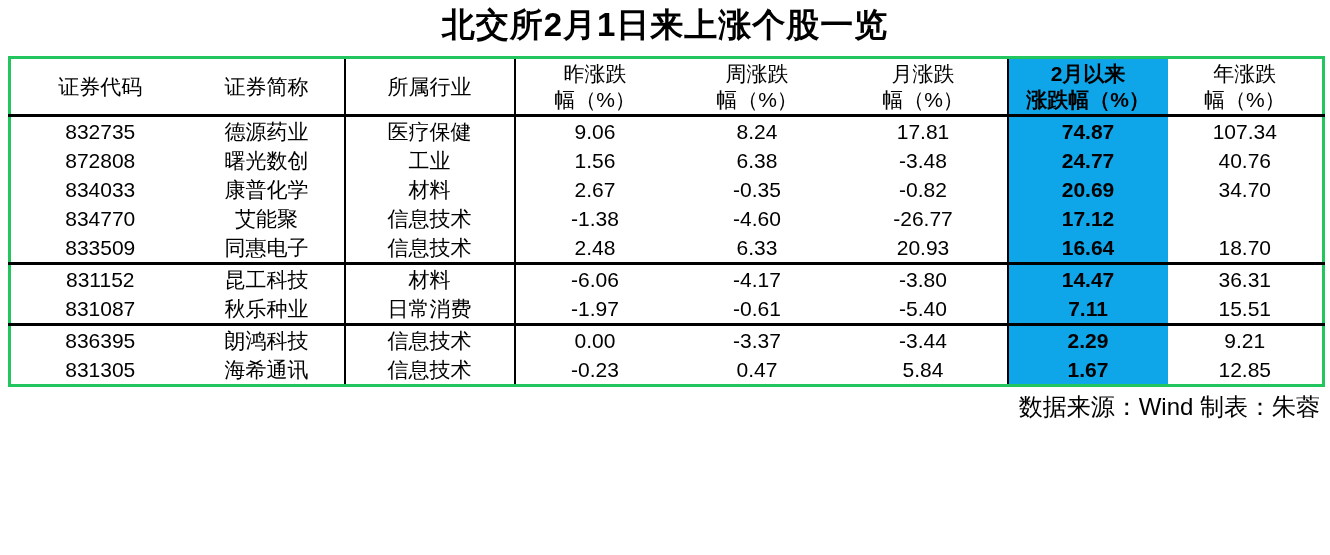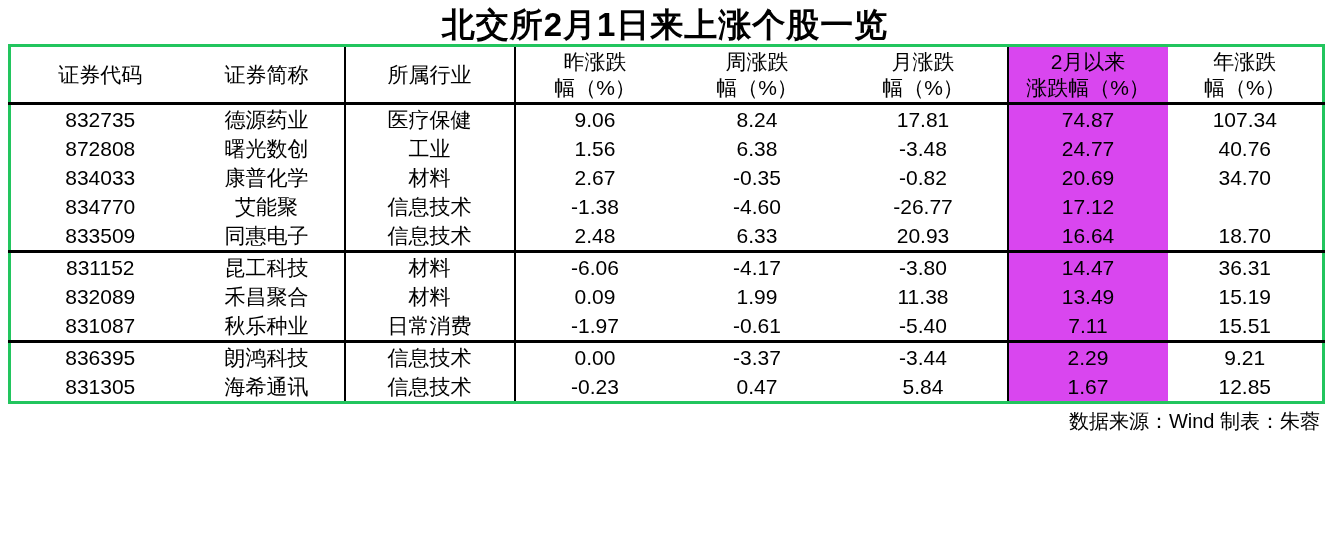--- a/index.html
+++ b/index.html
@@ -9,21 +9,21 @@
     color: #000000;
     font-family: "Liberation Sans", "DejaVu Sans", sans-serif;
     overflow: hidden;
   }
   .page-title {
     text-align: center;
     font-size: 33px;
     font-weight: bold;
     letter-spacing: 1px;
     padding-top: 6px;
-    height: 44px;
+    height: 56px;
     line-height: 38px;
   }
   table.stocks {
     border-collapse: collapse;
     table-layout: fixed;
     width: 1314px;
     margin-left: 8px;
     border: 3px solid #22c55e;
   }
   col.c0 { width: 180px; }
@@ -40,27 +40,27 @@
     font-size: 21px;
     padding: 0;
     overflow: hidden;
     white-space: nowrap;
   }
   thead th { height: 58px; border-bottom: 3px solid #000; }
   .hwrap { display: flex; flex-direction: column; justify-content: center; height: 55px; }
   .hline { line-height: 26px; }
   tbody td { height: 29px; line-height: 29px; }
   .b-r { border-right: 2px solid #000; }
-  .hl { background: #d946ef; }
+  .hl { background: #0ea5e9; font-weight: bold; }
   tr.group-start td { border-top: 3px solid #000; }
   .footer-note {
     width: 1314px;
     margin-left: 8px;
     text-align: right;
-    font-size: 20px;
+    font-size: 24px;
     padding-top: 4px;
     padding-right: 2px;
   }
 </style>
 </head>
 <body>
 
 <div class="page-title">北交所2月1日来上涨个股一览</div>
 
 <table class="stocks">
@@ -178,30 +178,20 @@
         <td>831152</td>
         <td class="b-r">昆工科技</td>
         <td class="b-r">材料</td>
         <td>-6.06</td>
         <td>-4.17</td>
         <td class="b-r">-3.80</td>
         <td class="hl">14.47</td>
         <td>36.31</td>
       </tr>
       <tr>
-        <td>832089</td>
-        <td class="b-r">禾昌聚合</td>
-        <td class="b-r">材料</td>
-        <td>0.09</td>
-        <td>1.99</td>
-        <td class="b-r">11.38</td>
-        <td class="hl">13.49</td>
-        <td>15.19</td>
-      </tr>
-      <tr>
         <td>831087</td>
         <td class="b-r">秋乐种业</td>
         <td class="b-r">日常消费</td>
         <td>-1.97</td>
         <td>-0.61</td>
         <td class="b-r">-5.40</td>
         <td class="hl">7.11</td>
         <td>15.51</td>
       </tr>
       <tr class="group-start">

